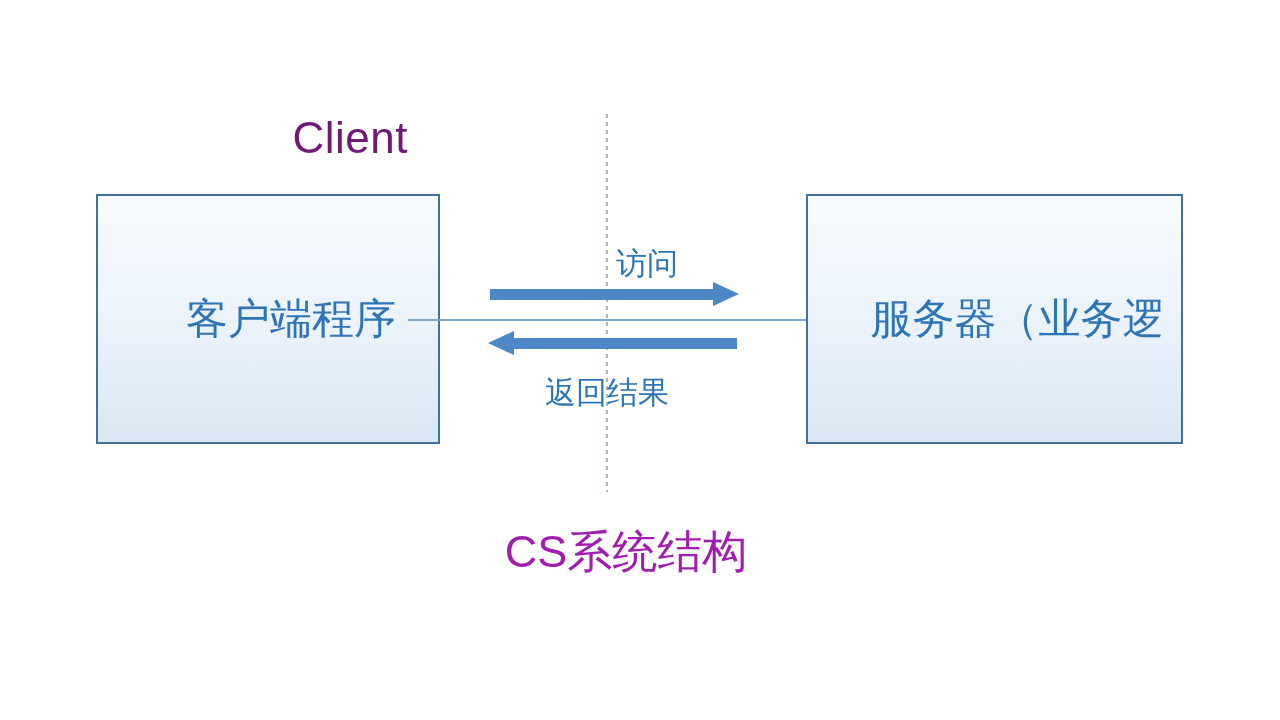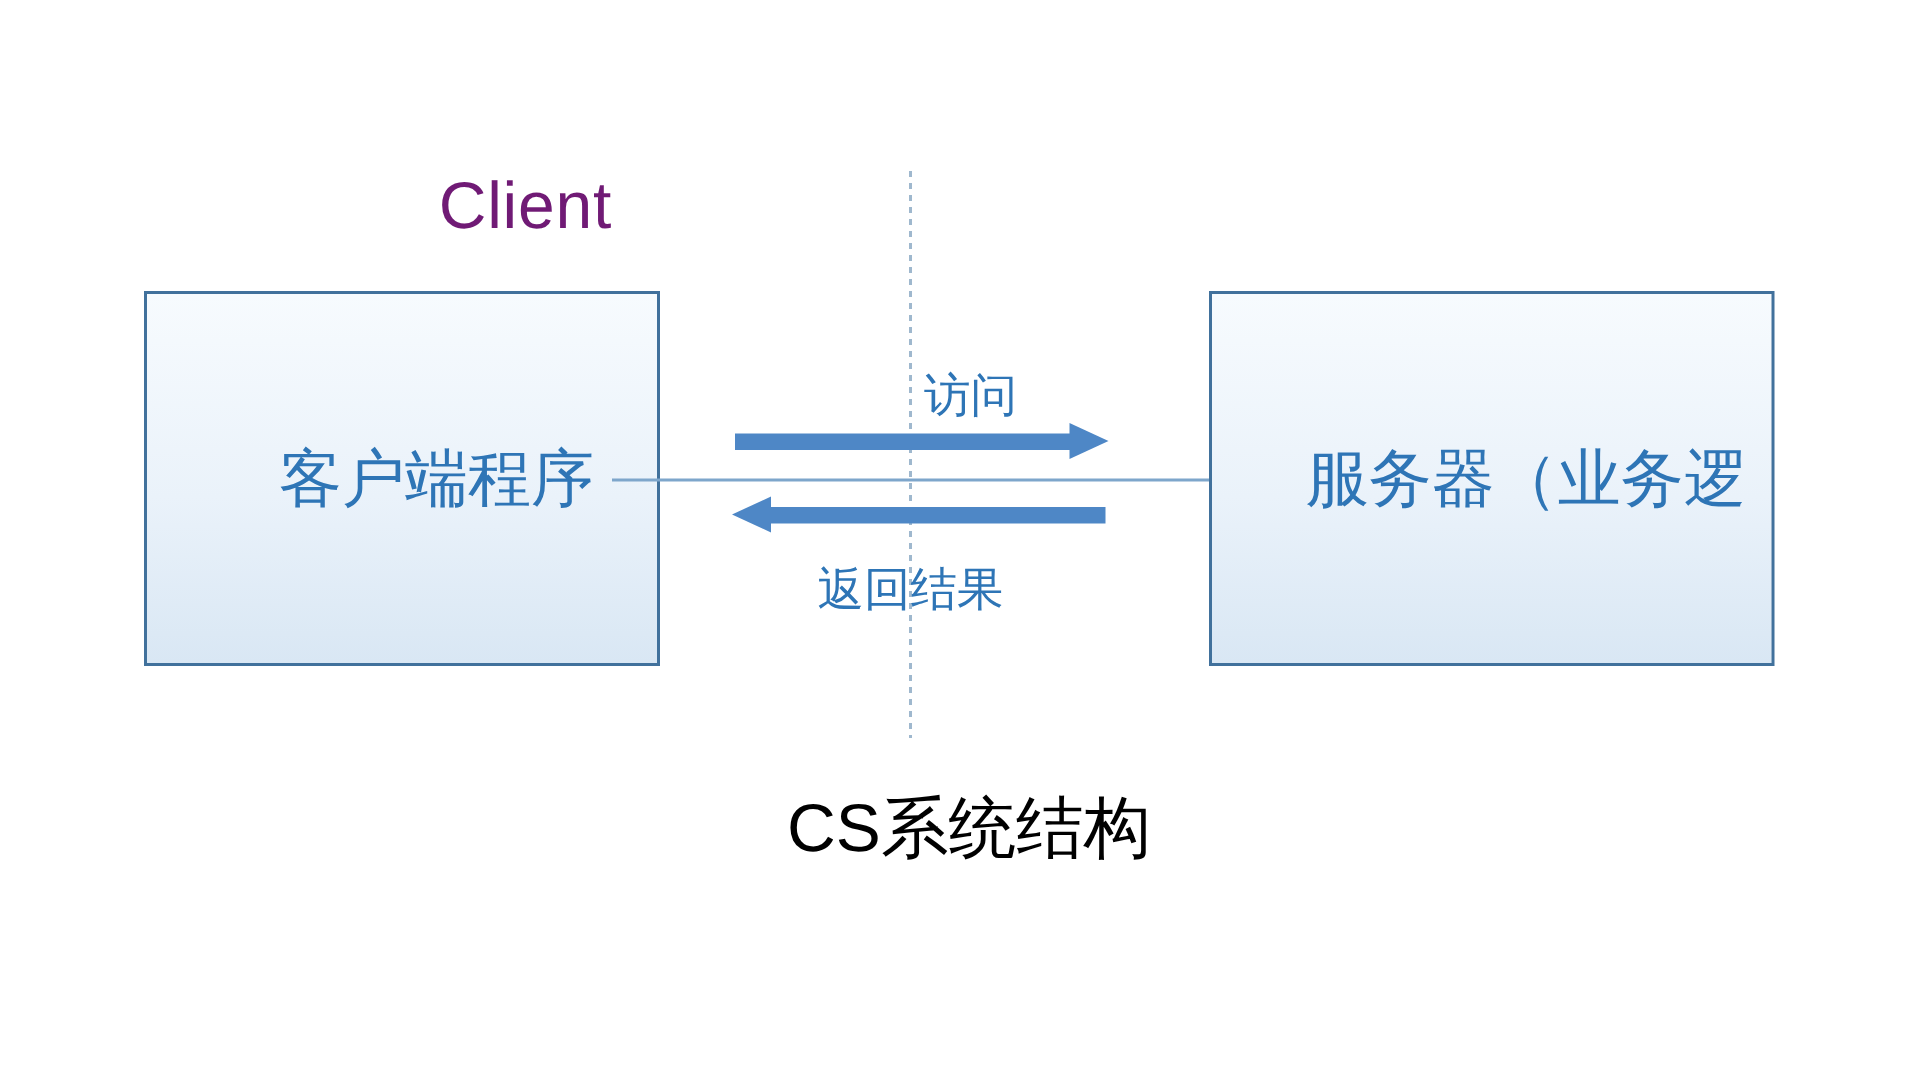--- a/index.html
+++ b/index.html
@@ -100,24 +100,23 @@
     transform: translateX(-50%);
   }
   .flow-label.access { left: 607px; top: 243px; margin-left: 40px; }
   .flow-label.result { left: 607px; top: 372px; }
 
   .diagram-caption {
     position: absolute;
     left: 626px;
     top: 522px;
     transform: translateX(-50%);
-    color: #000000;
+    color: #a21caf;
     font-size: 45px;
     white-space: nowrap;
-    margin-left: 20px;
   }
 </style>
 </head>
 <body>
 
 <div class="stage">
 
   <div class="col-title client">Client</div>
 
 

